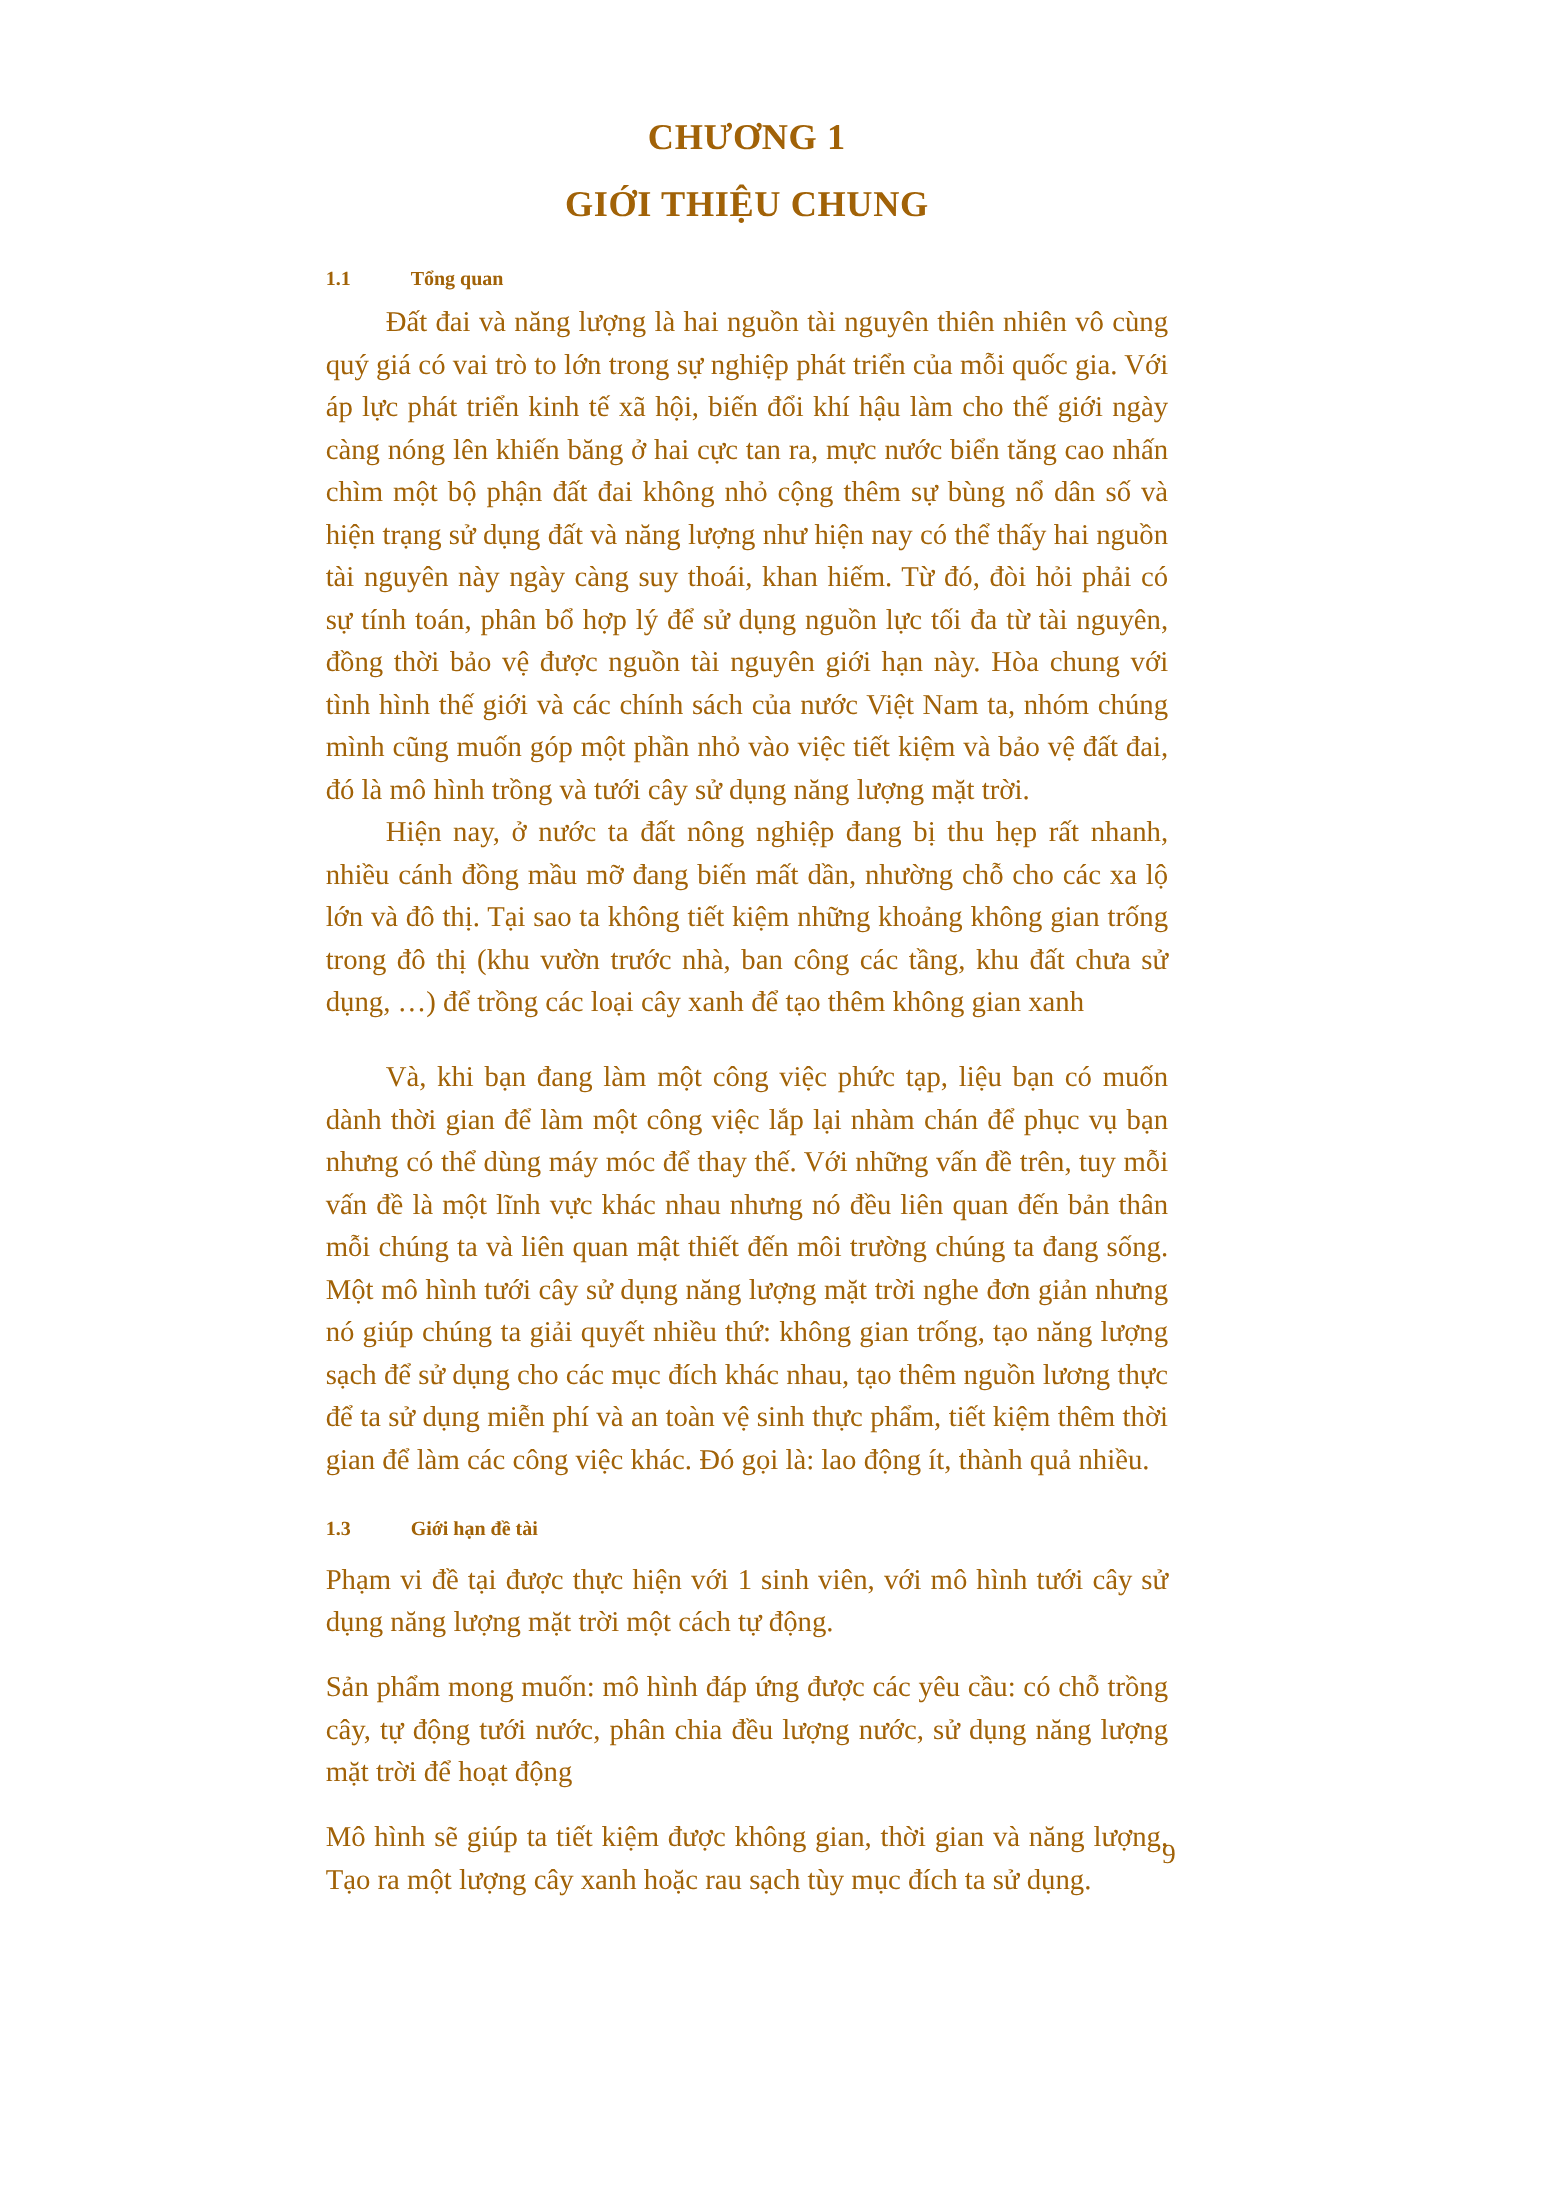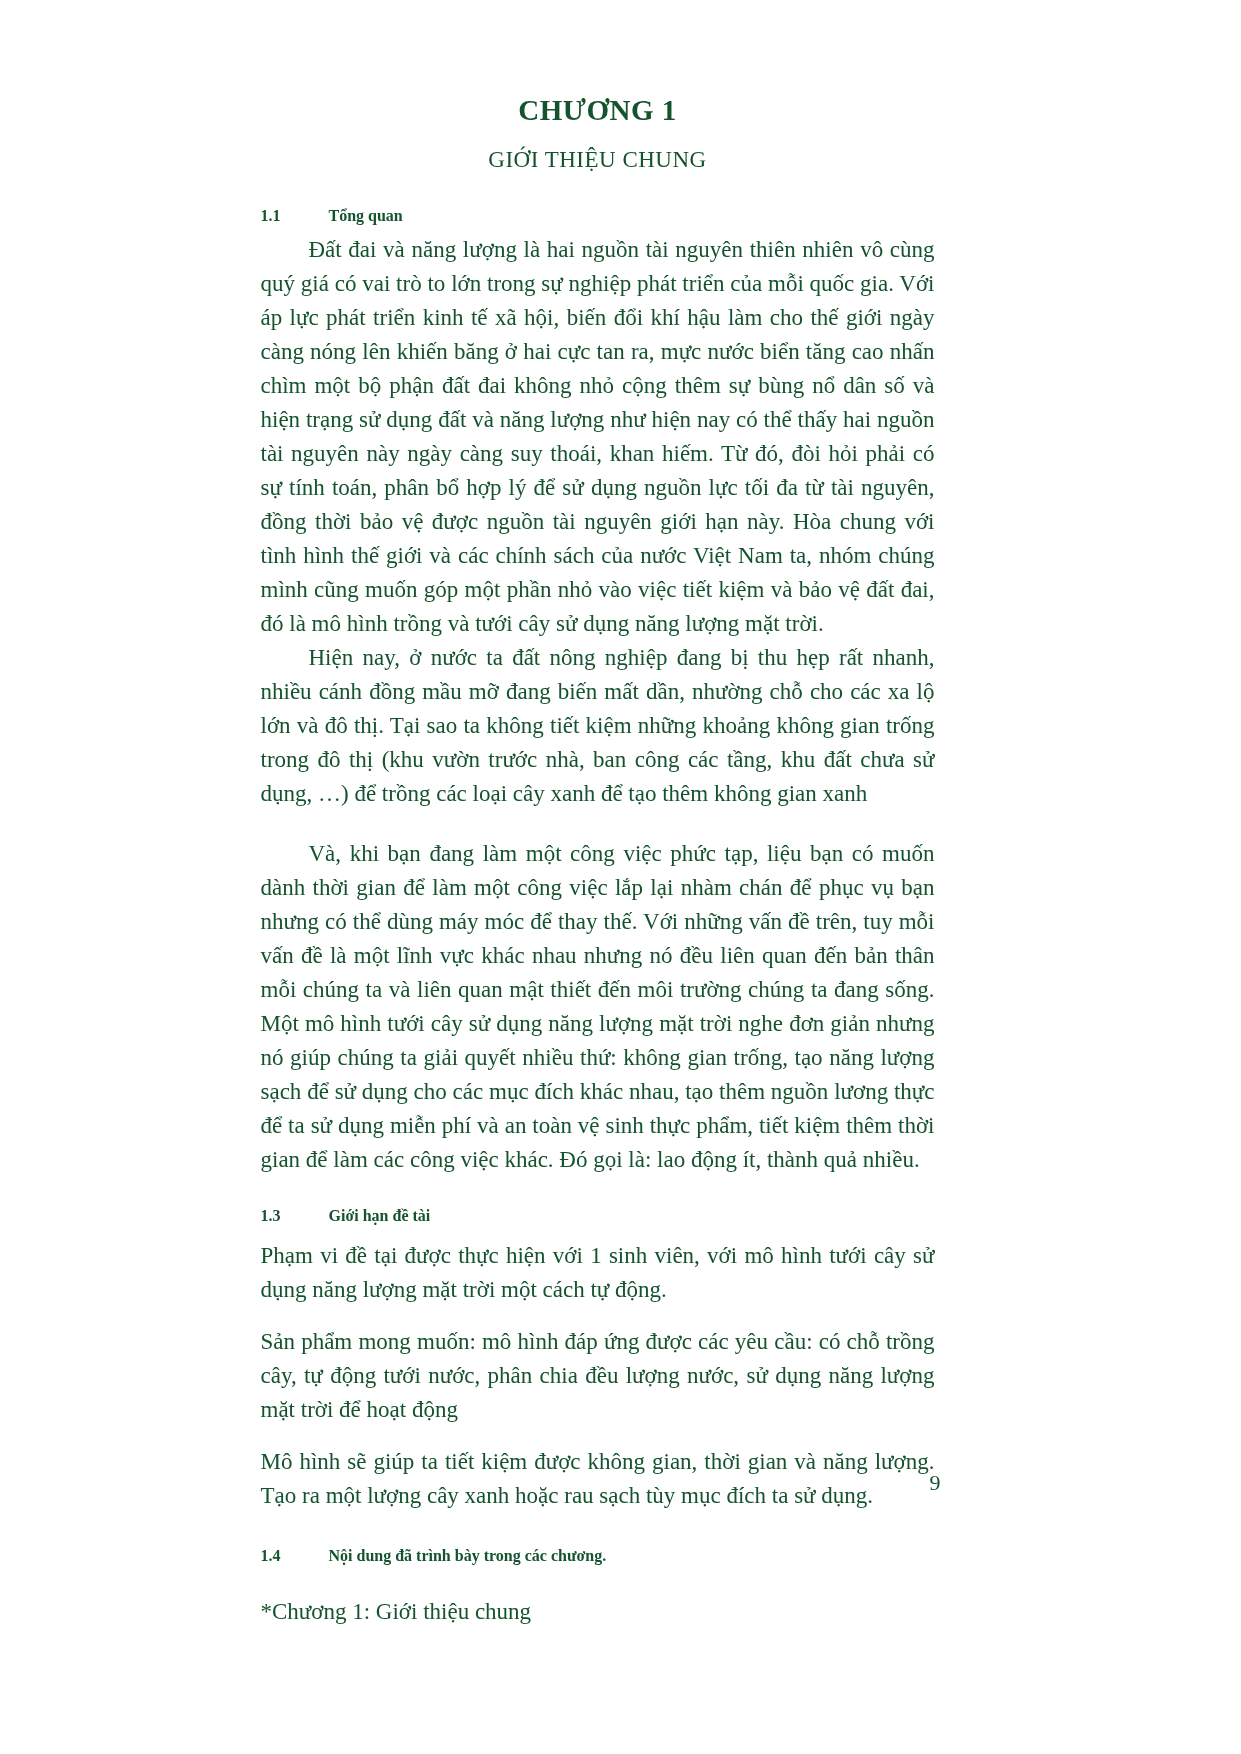--- a/index.html
+++ b/index.html
@@ -4,35 +4,35 @@
 <style>
   * { margin: 0; padding: 0; box-sizing: border-box; }
   html, body { background: #ffffff; }
   .page {
     width: 1040px;
     height: 1754px;
     margin: 0 auto;
     background: #ffffff;
     position: relative;
     font-family: "Liberation Serif", "DejaVu Serif", serif;
-    color: #14532d;
+    color: #a16207;
     padding: 92px 206px 17px 160px;
   }
   .chapter-title {
     text-align: center;
     font-size: 29px;
     font-weight: bold;
     line-height: 1.25;
     margin-bottom: 18px;
     letter-spacing: 0.5px;
   }
   .chapter-subtitle {
     text-align: center;
-    font-size: 23px;
-    font-weight: normal;
+    font-size: 29px;
+    font-weight: bold;
     line-height: 1.25;
     margin-bottom: 24px;
     letter-spacing: 0.5px;
   }
   .section-heading {
     font-size: 16px;
     font-weight: bold;
     line-height: 34px;
     margin-top: 4px;
   }
@@ -83,22 +83,16 @@
 
   <div class="section sec-13">
     <div class="section-heading">
       <span class="num">1.3</span><span>Giới hạn đề tài</span>
     </div>
     <p class="body">Phạm vi đề tại được thực hiện với 1 sinh viên, với mô hình tưới cây sử dụng năng lượng mặt trời một cách tự động.</p>
     <p class="body">Sản phẩm mong muốn: mô hình đáp ứng được các yêu cầu: có chỗ trồng cây, tự động tưới nước, phân chia đều lượng nước, sử dụng năng lượng mặt trời để hoạt động</p>
     <p class="body">Mô hình sẽ giúp ta tiết kiệm được không gian, thời gian và năng lượng. Tạo ra một lượng cây xanh hoặc rau sạch tùy mục đích ta sử dụng.</p>
   </div>
 
-  <div class="section sec-14">
-    <div class="section-heading">
-      <span class="num">1.4</span><span>Nội dung đã trình bày trong các chương.</span>
-    </div>
-    <p class="body">*Chương 1: Giới thiệu chung</p>
-  </div>
 
   <div class="page-number">9</div>
 
 </div>
 
 </body></html>

